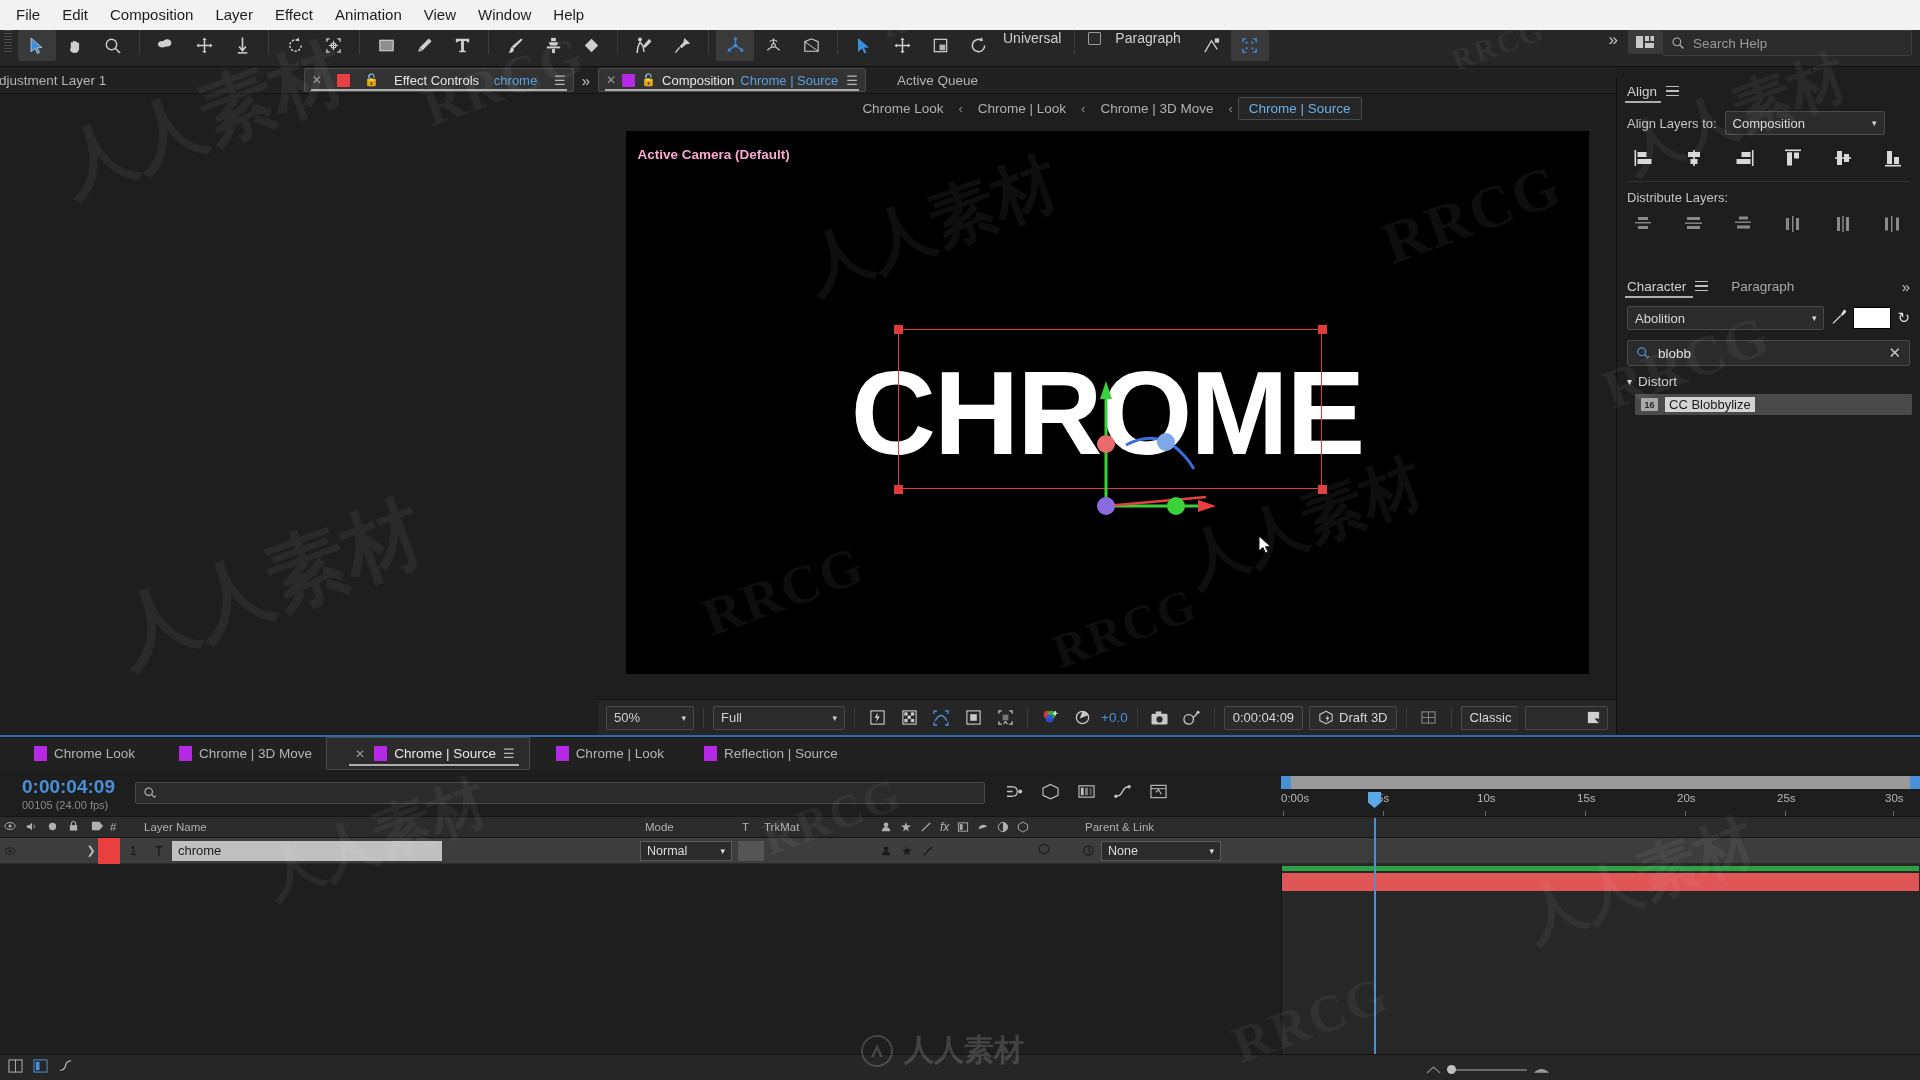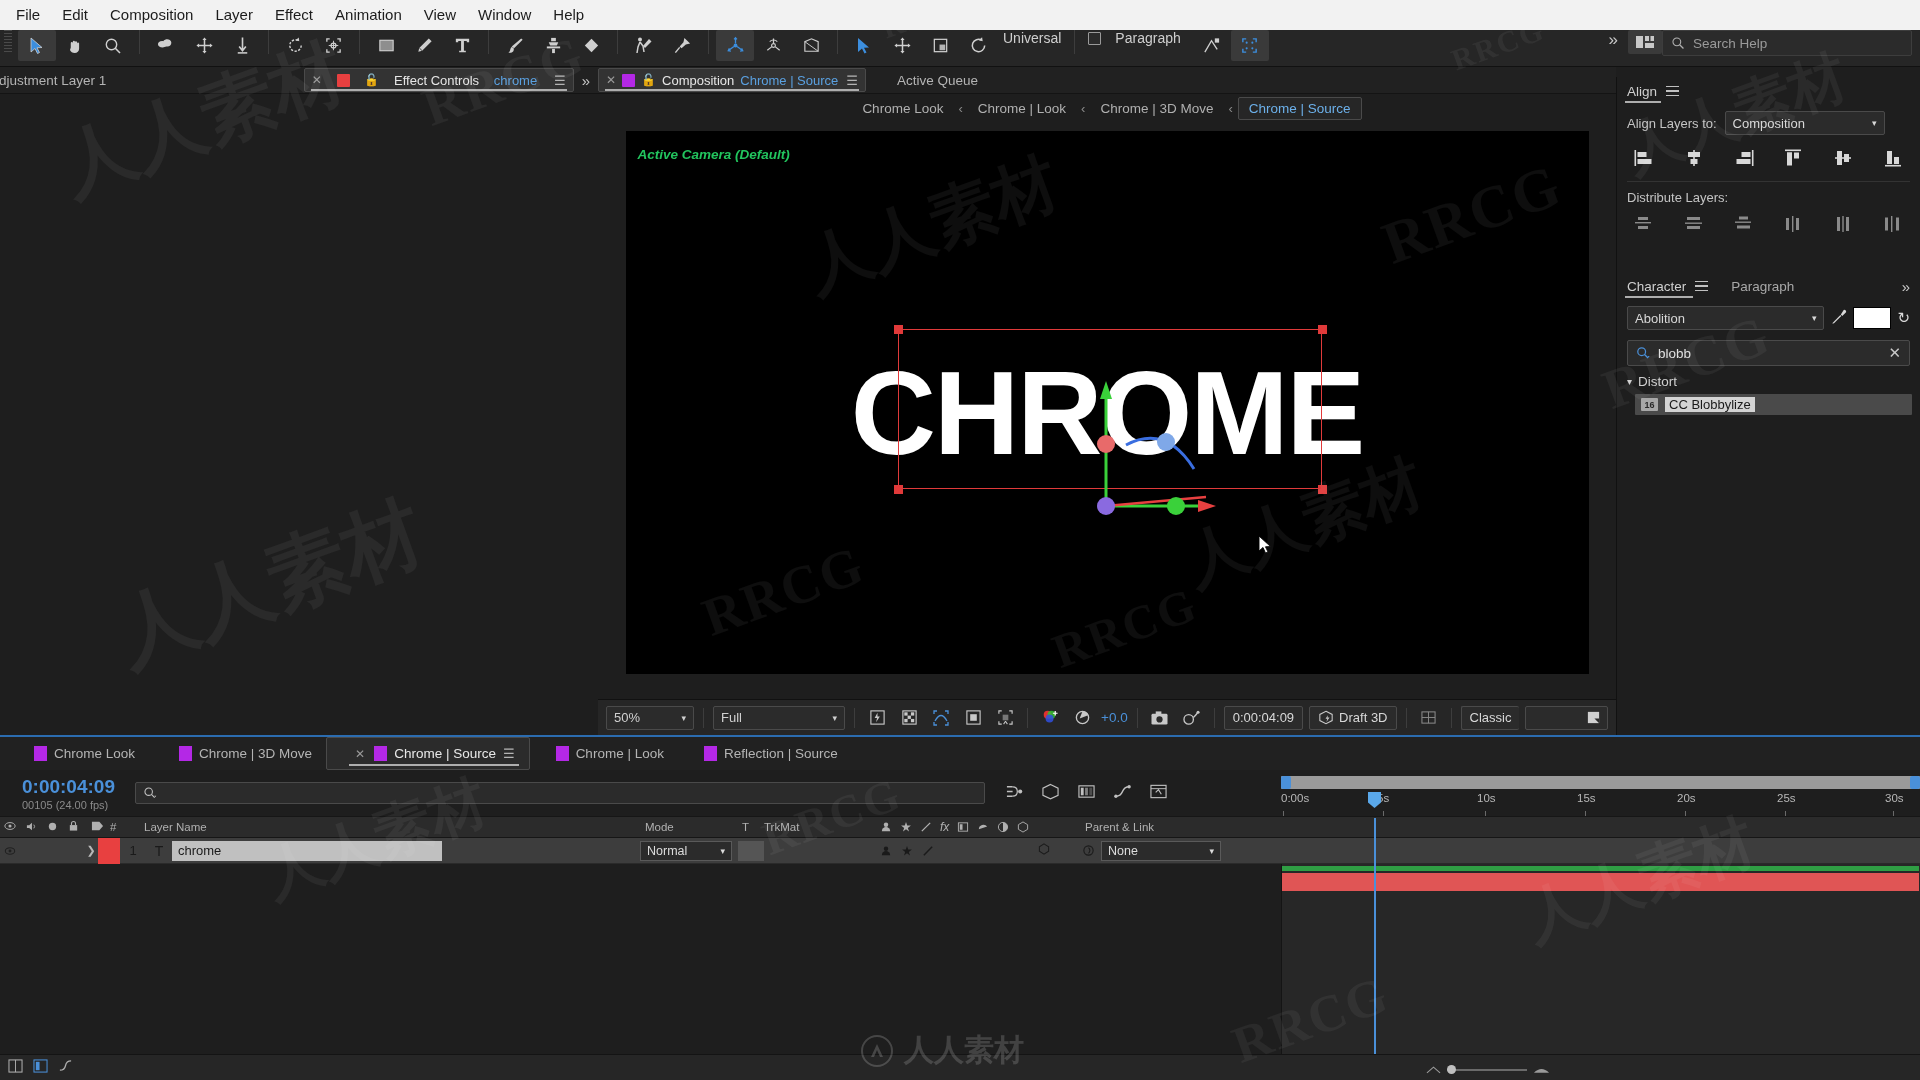--- a/index.html
+++ b/index.html
@@ -82,21 +82,21 @@
   #comp-panel{ left:598px; top:67px; width:1018px; height:668px; background:#1e1e1e;}
   .crumbs{ height:28px; display:flex; align-items:center; justify-content:center; gap:2px;
     background:#1e1e1e; }
   .crumb{ font-size:13.5px; color:#b0b0b0; padding:3px 10px; border-radius:2px;}
   .crumb.cur{ color:#6cb0ea; border:1px solid #4a4a4a; background:#262626; }
   .crumb-sep{ color:#8a8a8a; font-size:13px; padding:0 3px;}
   .viewer{ position:relative; width:1018px; height:560px; background:#1e1e1e;
     display:flex; align-items:center; justify-content:center; }
   .stage{ position:relative; width:963px; height:543px; background:#000; }
   .acam{ position:absolute; left:12px; top:16px; font-size:13.5px; font-weight:bold;
-    color:#22c55e; text-shadow:0 0 2px #000;font-style:italic;}
+    color:#f9a8d4; text-shadow:0 0 2px #000;}
   .chrome-text{ position:absolute; left:50%; top:52%; transform:translate(-50%,-50%);
     font-family:"Liberation Sans", sans-serif; font-weight:bold; font-size:118px;
     letter-spacing:-2px; color:#fff; -webkit-text-stroke:0px #fff;}
   .selbox{ position:absolute; border:1px solid #e03a3a; }
   .handle{ position:absolute; width:9px;height:9px;background:#e03a3a;}
   .vbar{ position:absolute; bottom:0; left:0; width:1018px; height:36px; background:#262626;
     border-top:1px solid #111; display:flex; align-items:center; gap:6px; padding:0 8px;}
   .sel{ height:24px; background:#2b2b2b; border:1px solid #4a4a4a; border-radius:2px;
     display:flex;align-items:center;justify-content:space-between; padding:0 7px;
     font-size:13px;color:#d0d0d0;}

